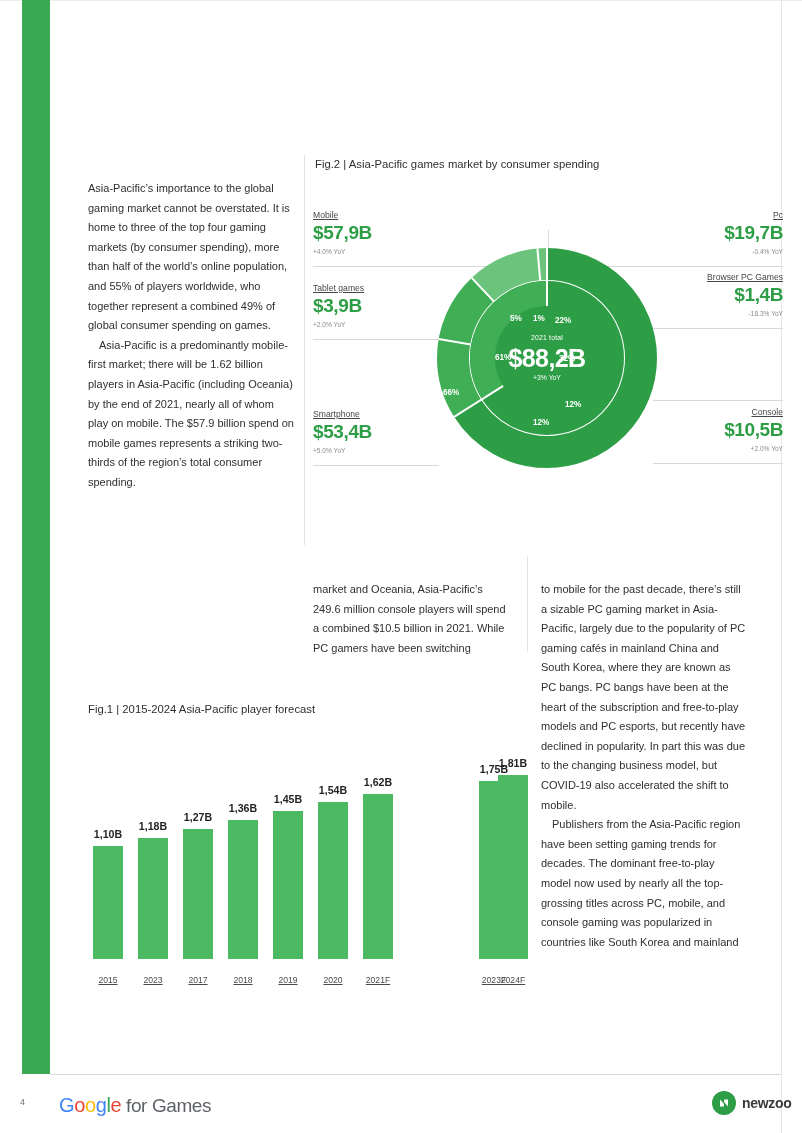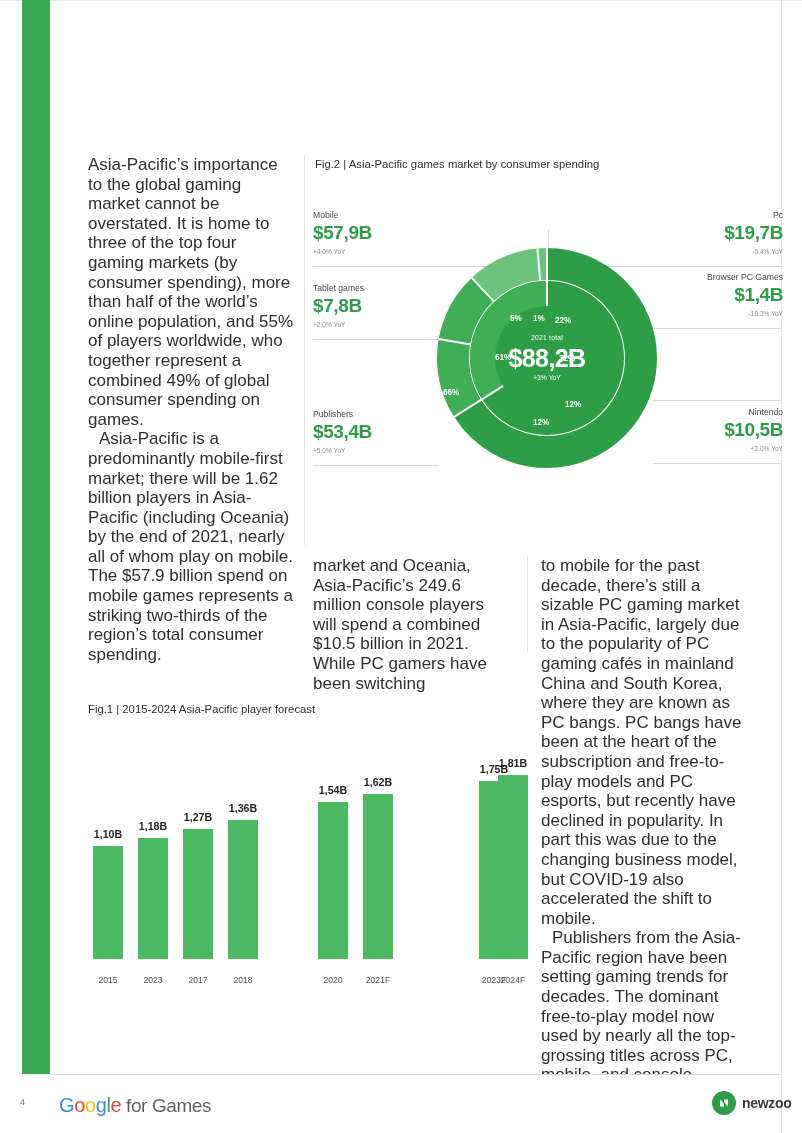--- a/index.html
+++ b/index.html
@@ -49,42 +49,43 @@
   }
   .newzoo-mark{
     width:24px;height:24px;border-radius:50%;background:#2e9e46;
     display:flex;align-items:center;justify-content:center;
   }
   .newzoo-text{font-size:14px;color:#3a3a3a;font-weight:bold;letter-spacing:-0.3px;}
 
   
   .col{
     position:absolute;
-    font-size:17px;
+    font-size:11px;
     line-height:19.6px;
     color:#2f2f2f;
+    margin-top:24px;
   }
   .col p{margin:0;}
   .col p + p{text-indent:11px;}
   .col1{left:88px;top:155px;width:208px;}
   .col-mid-a{left:313px;top:556px;width:198px;}
   .col-mid-b{left:541px;top:556px;width:206px;}
 
   .divider-v{
     position:absolute;background:#e2e2e2;width:1px;
   }
 
   
   .fig2-title{
     position:absolute;left:315px;top:158px;font-size:11.3px;color:#2f2f2f;
   }
   .fig2-wrap{position:absolute;left:313px;top:200px;width:470px;height:330px;}
 
   .lbl{position:absolute;font-size:8.6px;color:#565656;}
-  .lbl .cat{display:block;font-size:8.6px;color:#474747;margin-bottom:2px;}
+  .lbl .cat{display:block;font-size:8.6px;color:#474747;margin-bottom:2px;text-decoration:underline;}
   .val{display:block;font-size:19px;color:#2e9e46;font-weight:bold;letter-spacing:-0.4px;}
   .yoy{display:block;font-size:6.6px;color:#8b8b8b;margin-top:4px;}
   .lbl.right{text-align:right;}
   .rule{position:absolute;background:#d8d8d8;height:1px;}
   .rule-v{position:absolute;background:#d8d8d8;width:1px;}
 
   .donut-area{position:absolute;left:124px;top:48px;width:220px;height:220px;}
   .donut-center-label{
     position:absolute;left:0;right:0;top:86px;text-align:center;color:#ffffff;
     font-size:6.8px;letter-spacing:.2px;
@@ -102,21 +103,21 @@
   
   .fig1-title{position:absolute;left:88px;top:703px;font-size:11.3px;color:#2f2f2f;}
   .fig1{position:absolute;left:88px;top:745px;width:440px;height:300px;}
   .bars{position:absolute;left:0;top:0;width:440px;height:260px;}
   .bar-group{position:absolute;bottom:46px;width:32px;text-align:center;}
   .bar{width:30px;background:#4cb963;margin:0 auto;}
   .bar-val{
     position:absolute;left:-8px;width:48px;text-align:center;font-size:10.6px;font-weight:bold;color:#242424;
   }
   .bar-x{
-    position:absolute;bottom:-26px;left:-8px;width:48px;text-align:center;font-size:8.6px;color:#4a4a4a;
+    position:absolute;bottom:-26px;left:-8px;width:48px;text-align:center;font-size:8.6px;color:#4a4a4a;text-decoration:underline;
   }
 </style>
 </head>
 <body>
 
 <div class="page">
 
   <div class="frame-top"></div>
   <div class="frame-right"></div>
 
@@ -139,27 +140,27 @@
     <div class="lbl" style="left:0px;top:10px;">
       <span class="cat">Mobile</span>
       <span class="val">$57,9B</span>
       <span class="yoy">+4.0% YoY</span>
     </div>
     <div class="rule" style="left:0px;top:66px;width:235px;"></div>
     <div class="rule-v" style="left:235px;top:30px;height:140px;"></div>
 
     <div class="lbl" style="left:0px;top:83px;">
       <span class="cat">Tablet games</span>
-      <span class="val">$7,8B</span>
+      <span class="val">$3,9B</span>
       <span class="yoy">+2.0% YoY</span>
     </div>
     <div class="rule" style="left:0px;top:139px;width:126px;"></div>
 
     <div class="lbl" style="left:0px;top:209px;">
-      <span class="cat">Publishers</span>
+      <span class="cat">Smartphone</span>
       <span class="val">$53,4B</span>
       <span class="yoy">+5.0% YoY</span>
     </div>
     <div class="rule" style="left:0px;top:265px;width:126px;"></div>
 
     <div class="lbl right" style="right:0px;top:10px;width:180px;">
       <span class="cat">Pc</span>
       <span class="val">$19,7B</span>
       <span class="yoy">-0.4% YoY</span>
     </div>
@@ -169,21 +170,21 @@
     <div class="lbl right" style="right:0px;top:72px;width:190px;">
       <span class="cat">Browser PC Games</span>
       <span class="val">$1,4B</span>
       <span class="yoy">-18.3% YoY</span>
     </div>
     <div class="rule" style="right:0px;top:128px;width:130px;"></div>
 
     <div class="rule" style="right:0px;top:200px;width:130px;"></div>
 
     <div class="lbl right" style="right:0px;top:207px;width:190px;">
-      <span class="cat">Nintendo</span>
+      <span class="cat">Console</span>
       <span class="val">$10,5B</span>
       <span class="yoy">+2.0% YoY</span>
     </div>
     <div class="rule" style="right:0px;top:263px;width:130px;"></div>
 
     <div class="donut-area">
       <svg width="220" height="220" viewBox="0 0 220 220">
 
         <g transform="translate(110,110)">
 
@@ -255,20 +256,25 @@
         <div class="bar" style="height:130px;"></div>
         <div class="bar-x">2017</div>
       </div>
 
       <div class="bar-group" style="left:139px;">
         <div class="bar-val" style="bottom:145px;">1,36B</div>
         <div class="bar" style="height:139px;"></div>
         <div class="bar-x">2018</div>
       </div>
 
+      <div class="bar-group" style="left:184px;">
+        <div class="bar-val" style="bottom:154px;">1,45B</div>
+        <div class="bar" style="height:148px;"></div>
+        <div class="bar-x">2019</div>
+      </div>
 
       <div class="bar-group" style="left:229px;">
         <div class="bar-val" style="bottom:163px;">1,54B</div>
         <div class="bar" style="height:157px;"></div>
         <div class="bar-x">2020</div>
       </div>
 
       <div class="bar-group" style="left:274px;">
         <div class="bar-val" style="bottom:171px;">1,62B</div>
         <div class="bar" style="height:165px;"></div>

